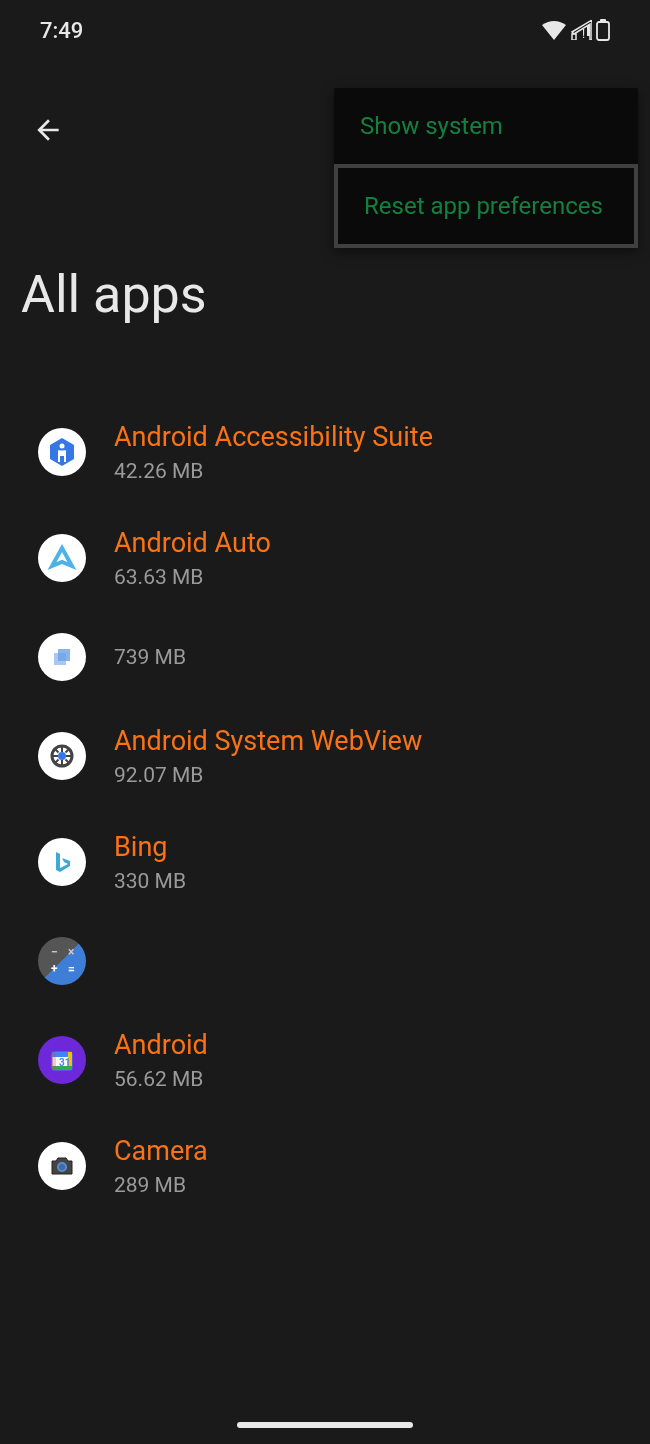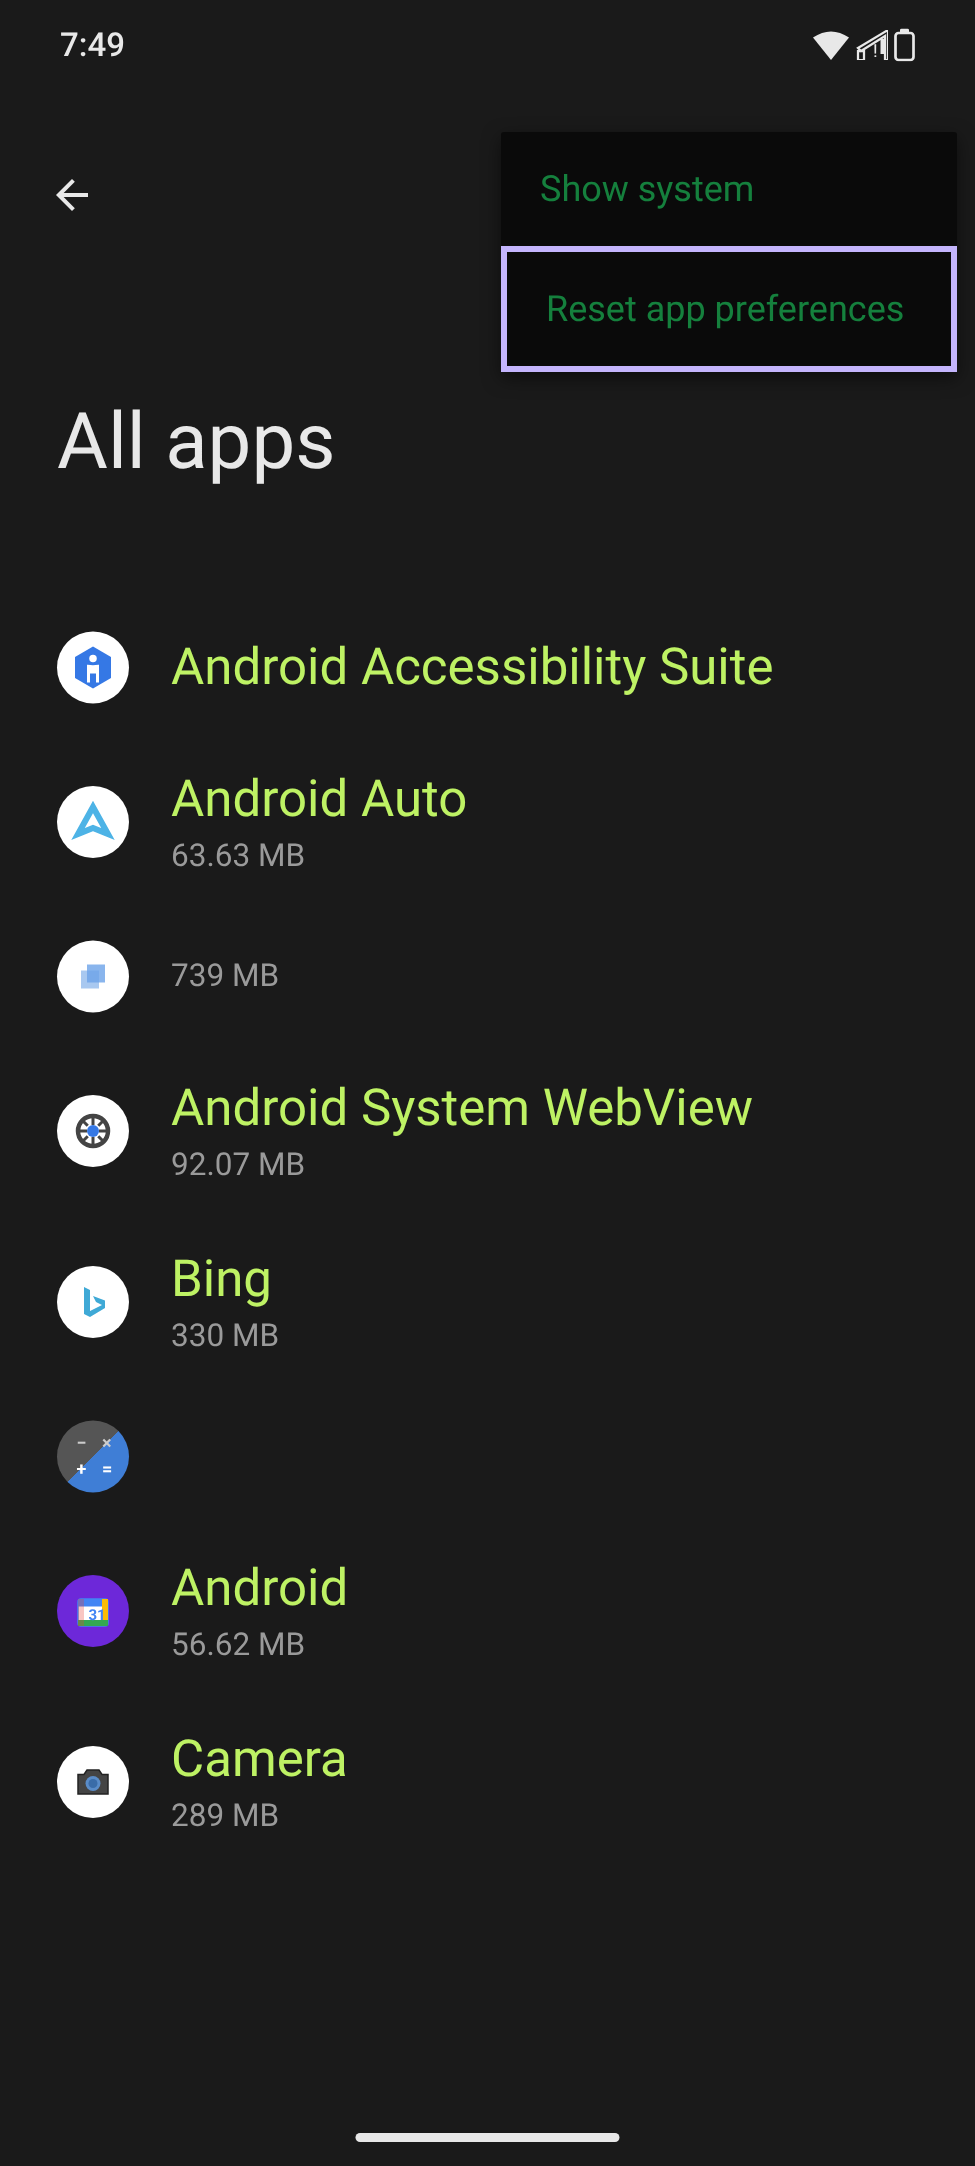--- a/index.html
+++ b/index.html
@@ -54,27 +54,27 @@
       box-shadow: 0 4px 12px rgba(0,0,0,0.5);
       z-index: 10;
     }
     .menu-item {
       padding: 24px 26px;
       font-size: 24px;
       color: #15803d;
       cursor: pointer;
     }
     .menu-item.highlighted {
-      border: 4px solid #c4b5fd;
+      border: 4px solid #404040;
     }
     .page-title {
       font-size: 52px;
       font-weight: 400;
       color: #e8e8e8;
-      padding: 0 38px;
+      padding: 0 21px;
       margin-top: 204px;
       margin-bottom: 74px;
     }
     .app-list {
       padding: 0 38px;
     }
     .app-item {
       display: flex;
       align-items: center;
       gap: 28px;
@@ -91,23 +91,23 @@
       justify-content: center;
       flex-shrink: 0;
       overflow: hidden;
     }
     .app-info {
       display: flex;
       flex-direction: column;
       gap: 6px;
     }
     .app-name {
-      font-size: 34px;
+      font-size: 27px;
       font-weight: 400;
-      color: #bef264;
+      color: #f97316;
     }
     .app-size {
       font-size: 21px;
       color: #9a9a9a;
     }
     .nav-bar {
       position: absolute;
       bottom: 16px;
       left: 50%;
       transform: translateX(-50%);
@@ -181,20 +181,21 @@
   <div class="app-item">
     <div class="app-icon icon-accessibility">
       <svg width="36" height="36" viewBox="0 0 36 36">
         <polygon points="18,4 30,11 30,25 18,32 6,25 6,11" fill="#3578e5"></polygon>
         <circle cx="18" cy="12" r="2.5" fill="#ffffff"></circle>
         <path d="M11 15 Q18 18 25 15 L22 16 L22 28 L20 28 L20 22 L16 22 L16 28 L14 28 L14 16 Z" fill="#ffffff"></path>
       </svg>
     </div>
     <div class="app-info">
       <span class="app-name">Android Accessibility Suite</span>
+      <span class="app-size">42.26 MB</span>
     </div>
   </div>
 
   <div class="app-item">
     <div class="app-icon icon-auto">
       <svg width="36" height="36" viewBox="0 0 36 36">
         <path d="M18 8 L28 26 L18 22 L8 26 Z" fill="none" stroke="#4db3e6" stroke-width="4"></path>
       </svg>
     </div>
     <div class="app-info">

